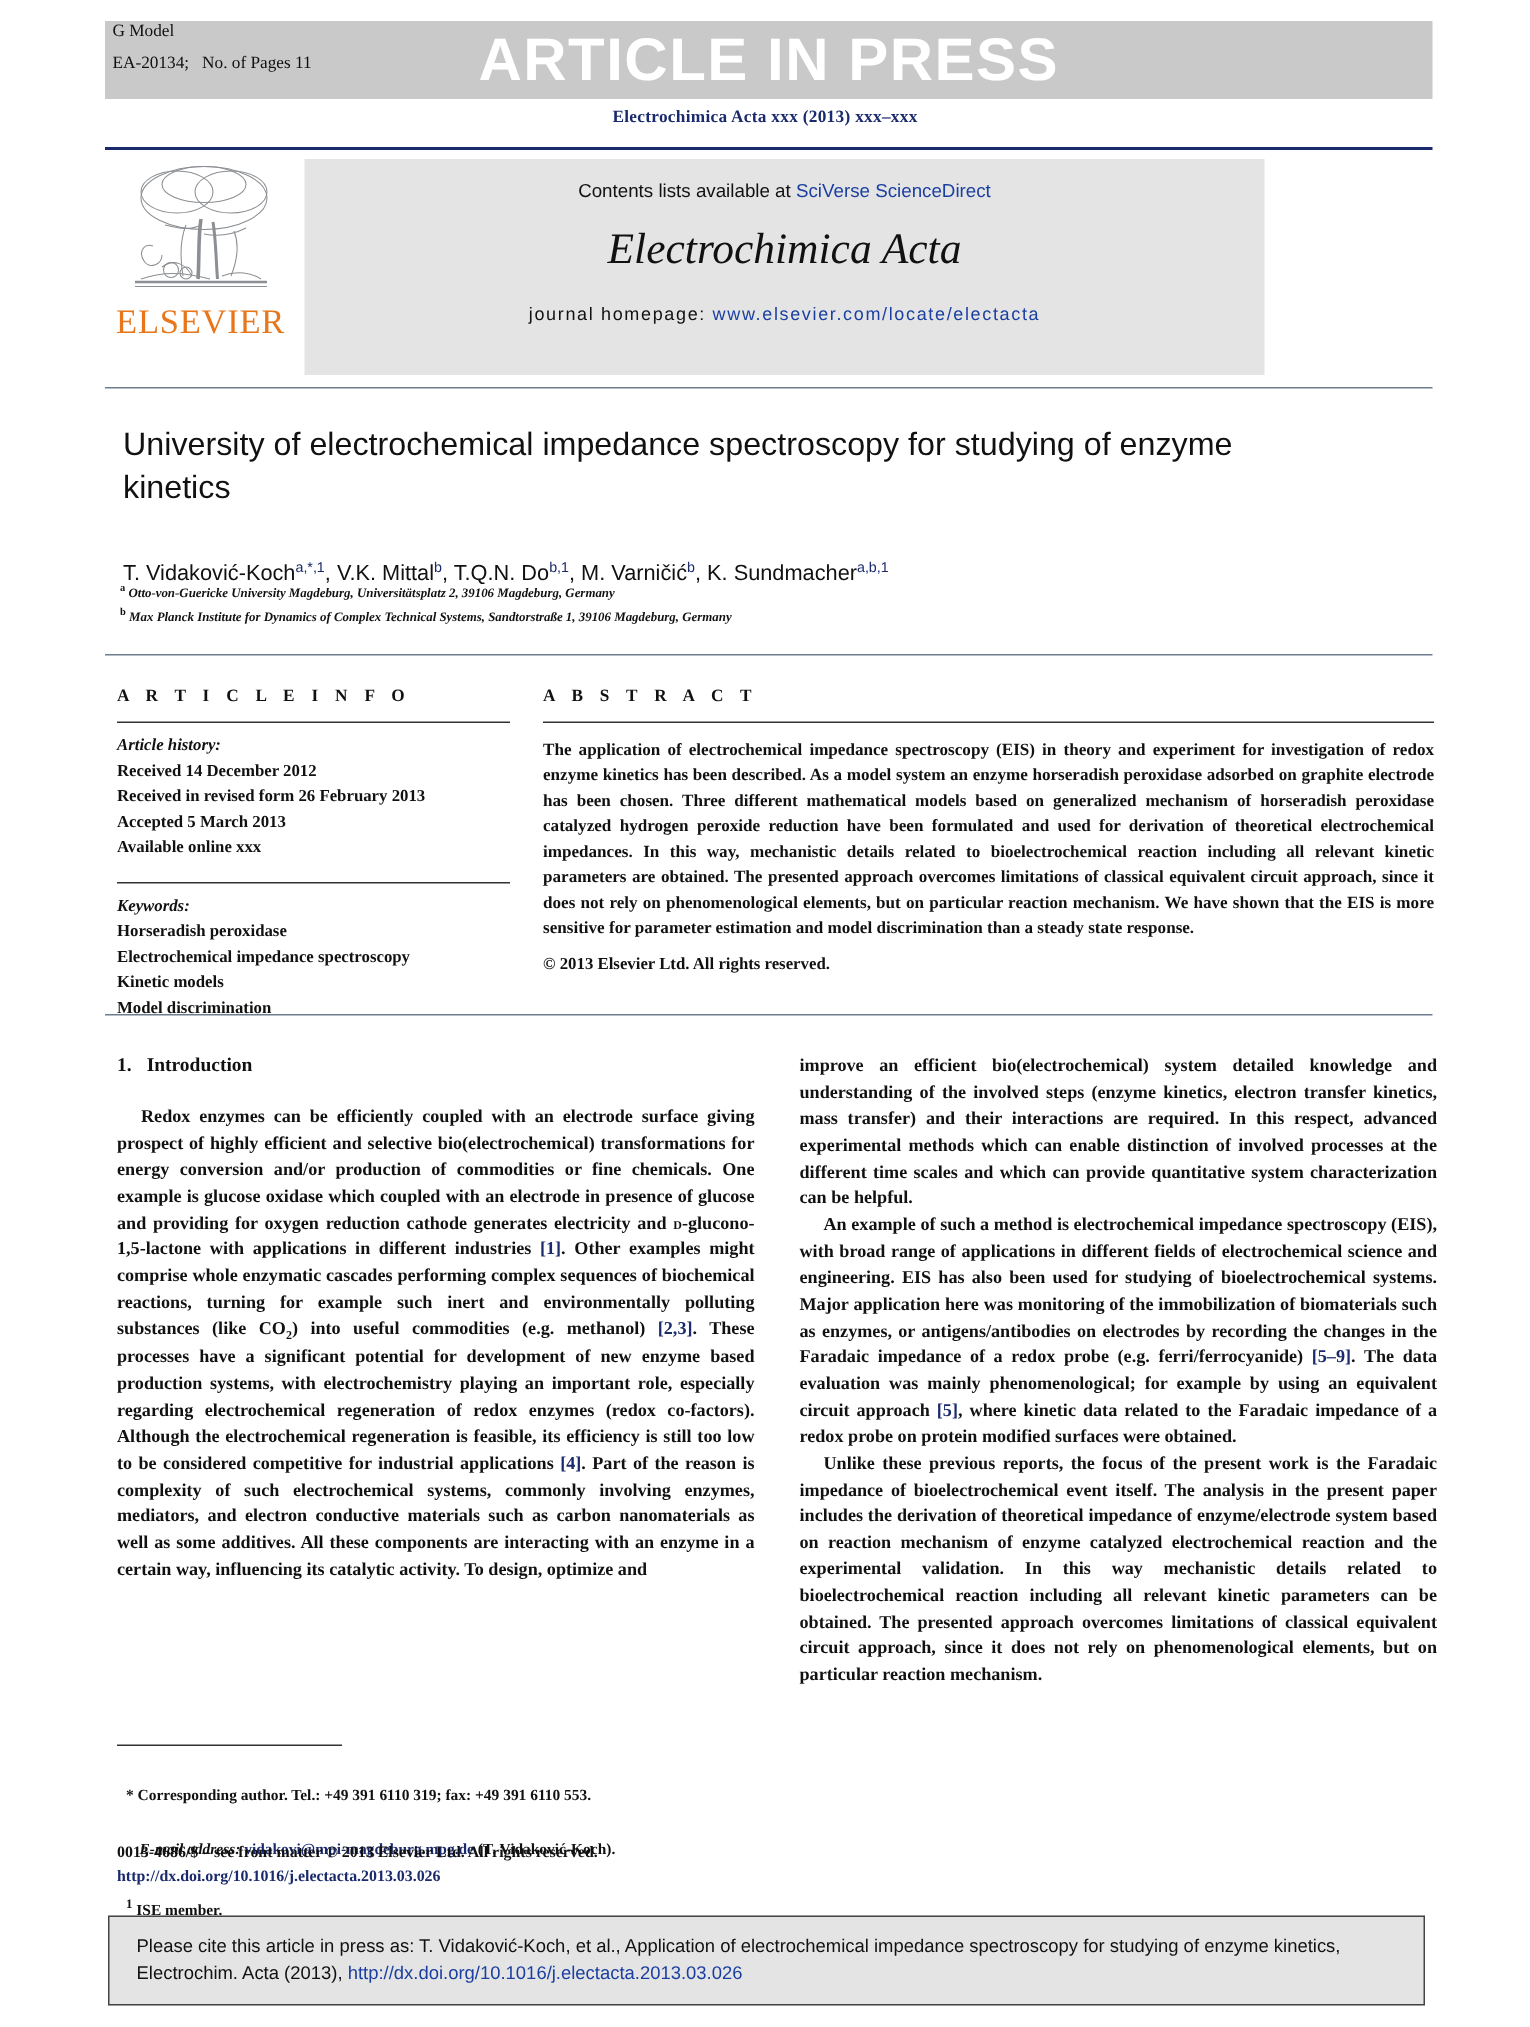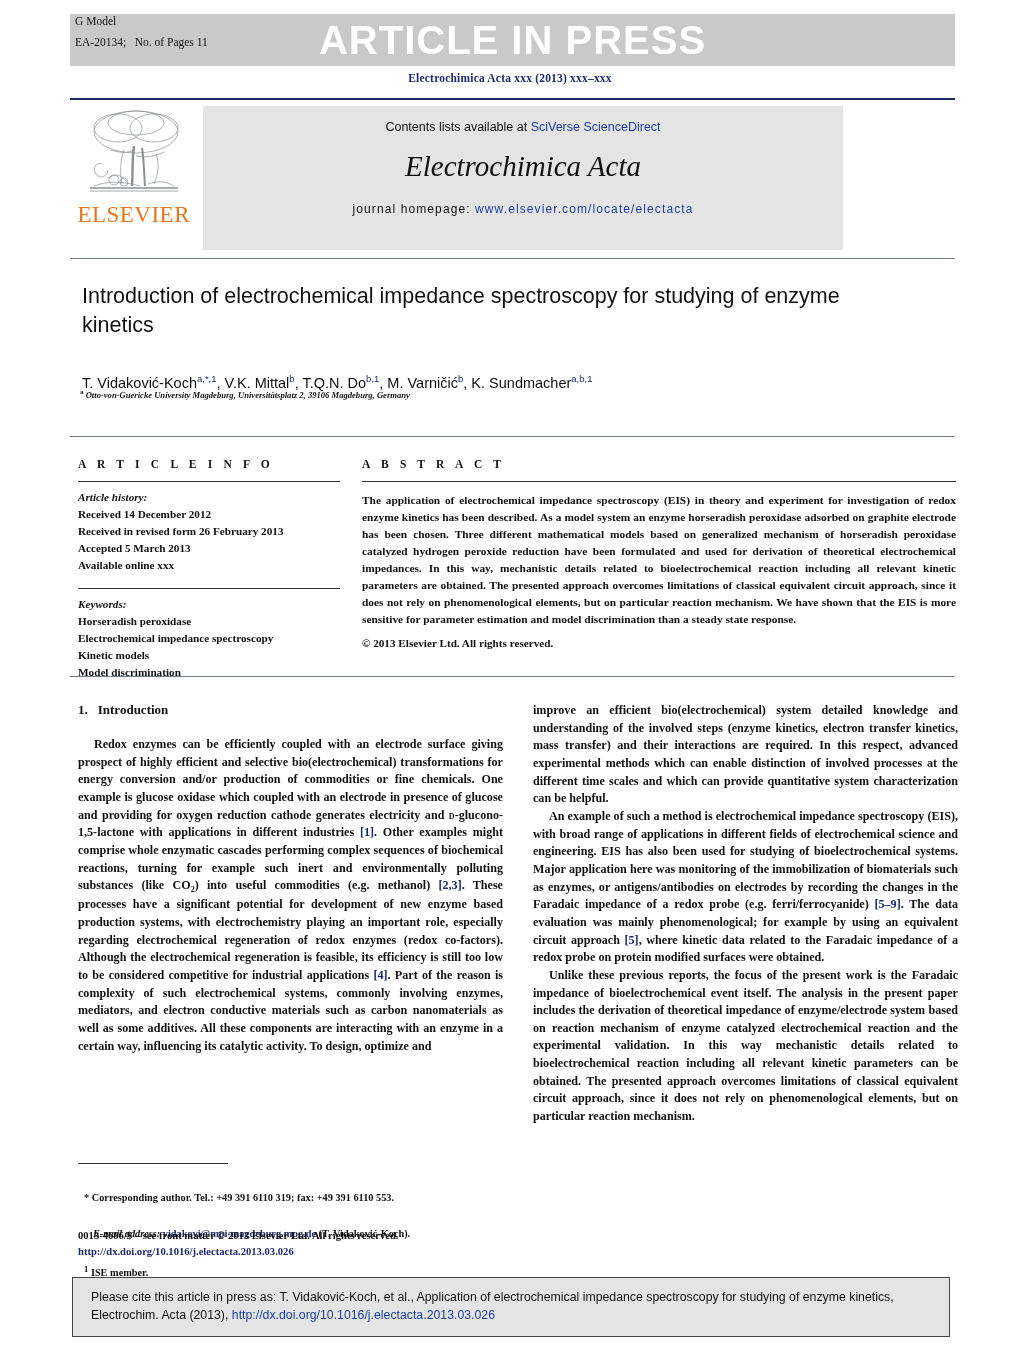--- a/index.html
+++ b/index.html
@@ -411,26 +411,30 @@
       </div>
       <div class="journal-title-big">Electrochimica Acta</div>
       <div class="homepage-line">
         <span>journal homepage: </span><span class="url">www.elsevier.com/locate/electacta</span>
       </div>
     </div>
 
   </div>
 
   <div class="title-rule"></div>
-  <div class="art-title">Introduction of electrochemical impedance spectroscopy for studying of enzyme kinetics</div>
+  <div class="art-title">University of electrochemical impedance spectroscopy for studying of enzyme kinetics</div>
   <div class="authors">T. Vidaković-Koch<sup>a,*,1</sup>, V.K. Mittal<sup>b</sup>, T.Q.N. Do<sup>b,1</sup>, M. Varničić<sup>b</sup>, K. Sundmacher<sup>a,b,1</sup></div>
   <div class="affils">
     <div>
       <sup>a</sup>
       <span>Otto-von-Guericke University Magdeburg, Universitätsplatz 2, 39106 Magdeburg, Germany</span>
+    </div>
+    <div>
+      <sup>b</sup>
+      <span>Max Planck Institute for Dynamics of Complex Technical Systems, Sandtorstraße 1, 39106 Magdeburg, Germany</span>
     </div>
   </div>
 
   <div class="info-rule"></div>
 
   <div class="info-col">
     <div class="sec-head">A R T I C L E   I N F O</div>
     <div class="hr-thin"></div>
     <div class="info-block">
       <div class="it">Article history:</div>

